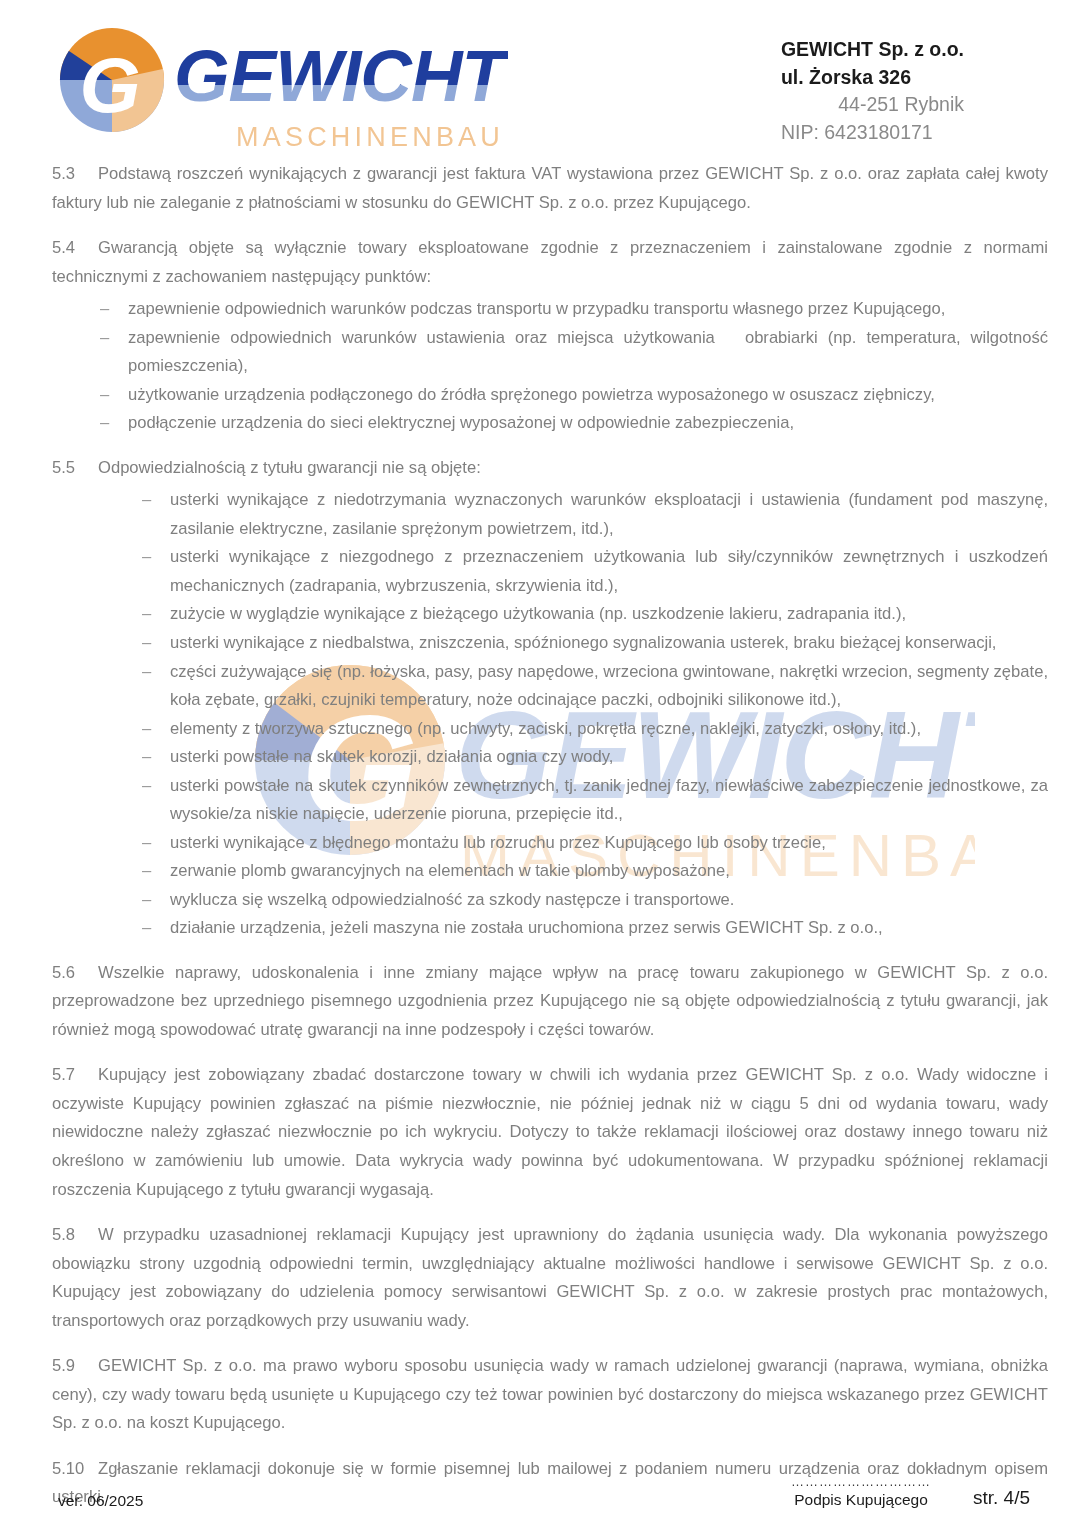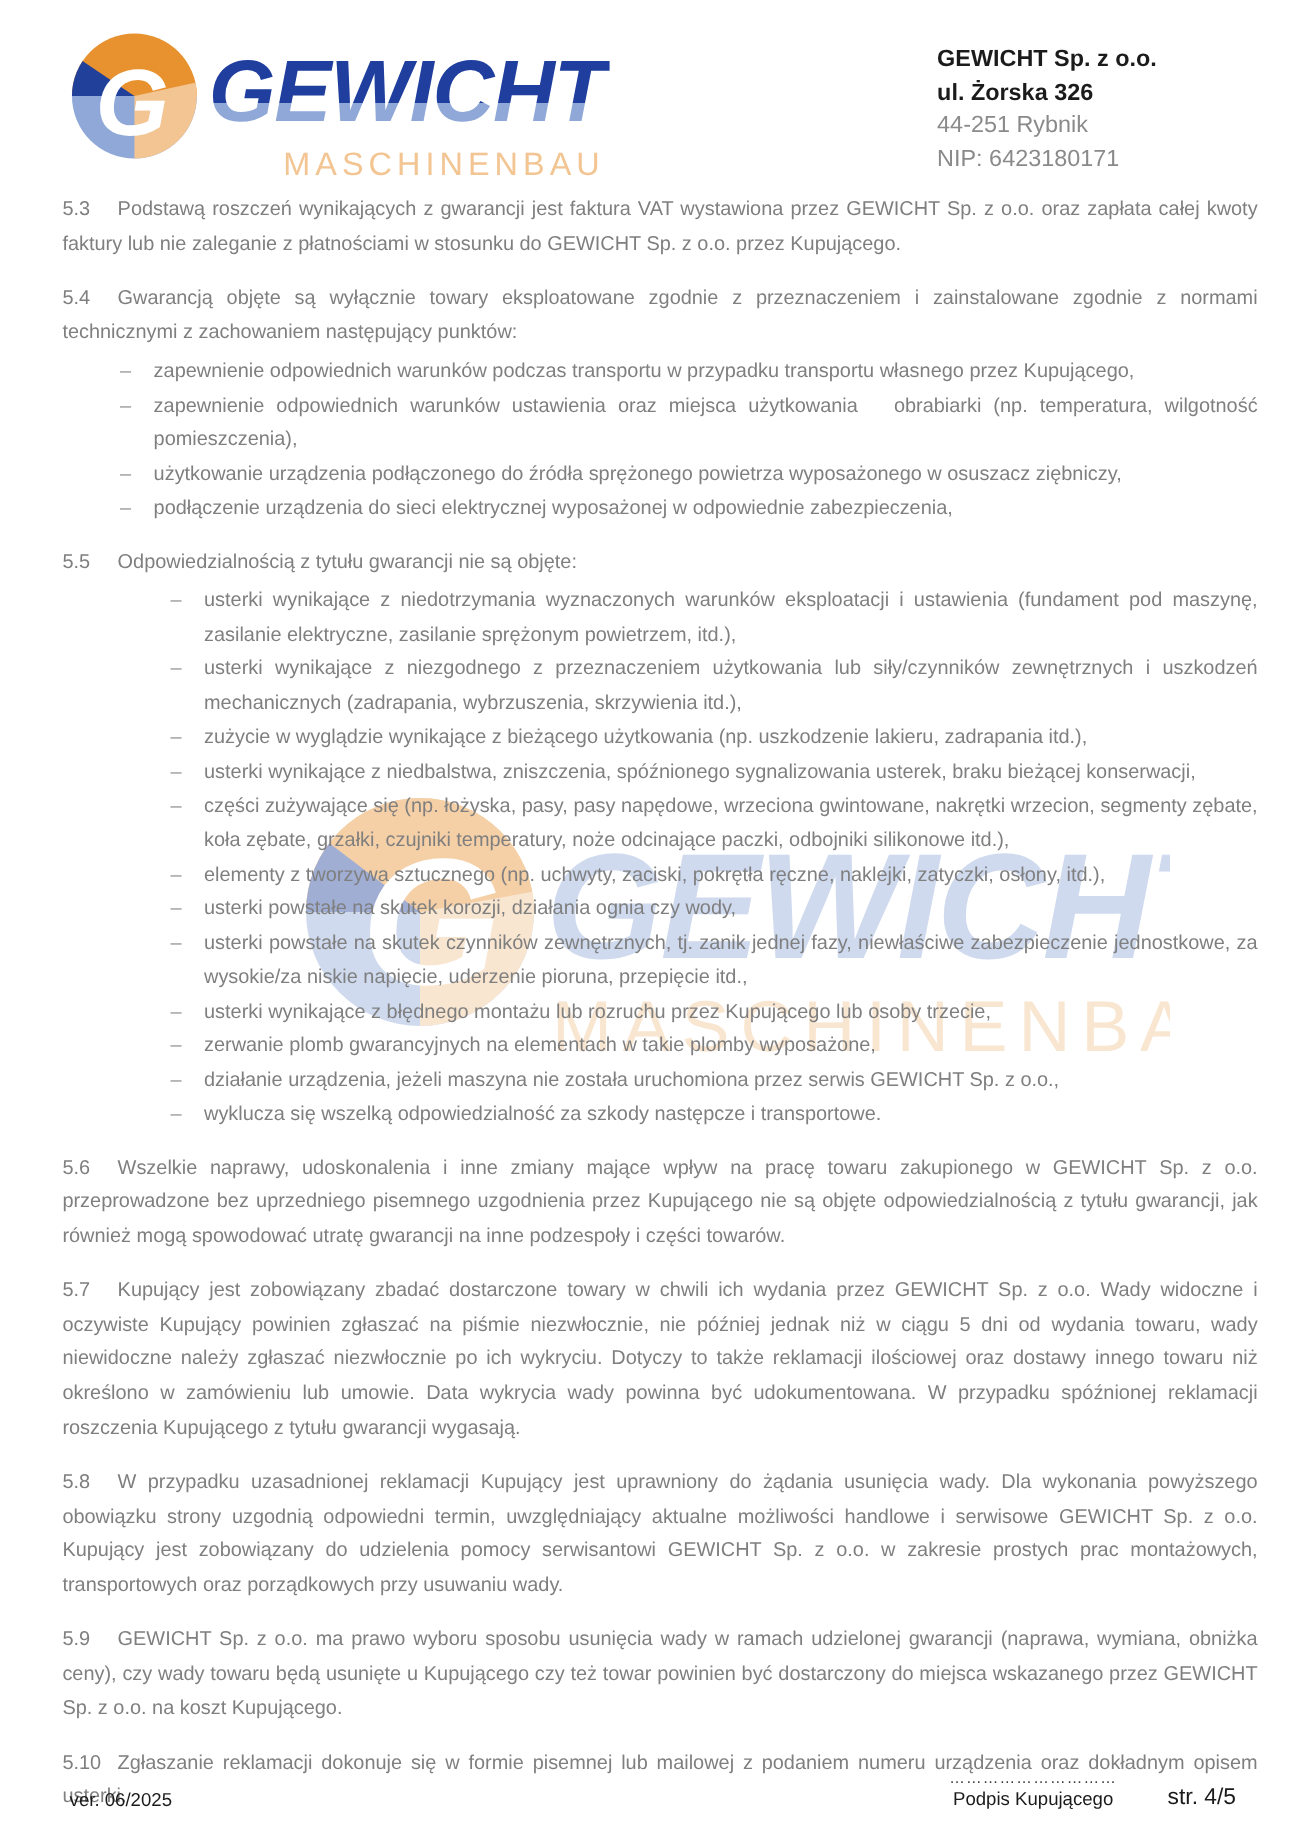--- a/index.html
+++ b/index.html
@@ -75,21 +75,21 @@
 
   .company-block {
     text-align: left;
     padding-top: 10px;
     padding-right: 106px;
     line-height: 1.42;
   }
   .company-block div { font-size: 19.5px; }
   .co-line-1 { color: #1b1b1b; font-weight: 700; }
   .co-line-2 { color: #1b1b1b; font-weight: 700; }
-  .co-line-3 { color: #8a8a8a; font-weight: 400; }
+  .co-line-3 { color: #8a8a8a; font-weight: 400; text-align: right; }
   .co-line-4 { color: #8a8a8a; font-weight: 400; }
 
   
   .content {
     position: relative;
     z-index: 2;
     padding: 0 42px 0 52px;
   }
 
   p.para {
@@ -249,22 +249,22 @@
       <li>usterki wynikające z niedotrzymania wyznaczonych warunków eksploatacji i ustawienia (fundament pod maszynę, zasilanie elektryczne, zasilanie sprężonym powietrzem, itd.),</li>
       <li>usterki wynikające z niezgodnego z przeznaczeniem użytkowania lub siły/czynników zewnętrznych i uszkodzeń mechanicznych (zadrapania, wybrzuszenia, skrzywienia itd.),</li>
       <li>zużycie w wyglądzie wynikające z bieżącego użytkowania (np. uszkodzenie lakieru, zadrapania itd.),</li>
       <li>usterki wynikające z niedbalstwa, zniszczenia, spóźnionego sygnalizowania usterek, braku bieżącej konserwacji,</li>
       <li>części zużywające się (np. łożyska, pasy, pasy napędowe, wrzeciona gwintowane, nakrętki wrzecion, segmenty zębate, koła zębate, grzałki, czujniki temperatury, noże odcinające paczki, odbojniki silikonowe itd.),</li>
       <li>elementy z tworzywa sztucznego (np. uchwyty, zaciski, pokrętła ręczne, naklejki, zatyczki, osłony, itd.),</li>
       <li>usterki powstałe na skutek korozji, działania ognia czy wody,</li>
       <li>usterki powstałe na skutek czynników zewnętrznych, tj. zanik jednej fazy, niewłaściwe zabezpieczenie jednostkowe, za wysokie/za niskie napięcie, uderzenie pioruna, przepięcie itd.,</li>
       <li>usterki wynikające z błędnego montażu lub rozruchu przez Kupującego lub osoby trzecie,</li>
       <li>zerwanie plomb gwarancyjnych na elementach w takie plomby wyposażone,</li>
+      <li>wyklucza się wszelką odpowiedzialność za szkody następcze i transportowe.</li>
       <li>działanie urządzenia, jeżeli maszyna nie została uruchomiona przez serwis GEWICHT Sp. z o.o.,</li>
-      <li>wyklucza się wszelką odpowiedzialność za szkody następcze i transportowe.</li>
     </ul>
 
     <p class="para">
       <span class="num">5.6</span><span>Wszelkie naprawy, udoskonalenia i inne zmiany mające wpływ na pracę towaru zakupionego w GEWICHT Sp. z o.o. przeprowadzone bez uprzedniego pisemnego uzgodnienia przez Kupującego nie są objęte odpowiedzialnością z tytułu gwarancji, jak również mogą spowodować utratę gwarancji na inne podzespoły i części towarów.</span>
     </p>
 
     <p class="para">
       <span class="num">5.7</span><span>Kupujący jest zobowiązany zbadać dostarczone towary w chwili ich wydania przez GEWICHT Sp. z o.o. Wady widoczne i oczywiste Kupujący powinien zgłaszać na piśmie niezwłocznie, nie później jednak niż w ciągu 5 dni od wydania towaru, wady niewidoczne należy zgłaszać niezwłocznie po ich wykryciu. Dotyczy to także reklamacji ilościowej oraz dostawy innego towaru niż określono w zamówieniu lub umowie. Data wykrycia wady powinna być udokumentowana. W przypadku spóźnionej reklamacji roszczenia Kupującego z tytułu gwarancji wygasają.</span>
     </p>
 

